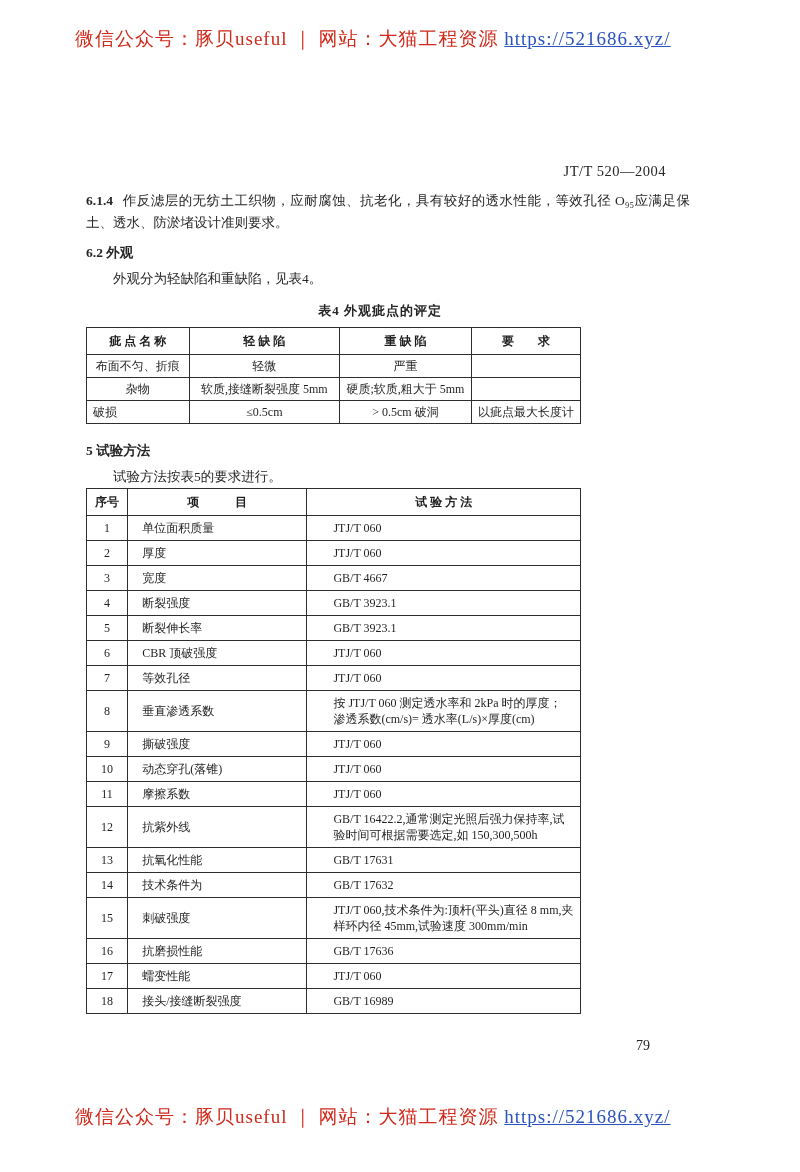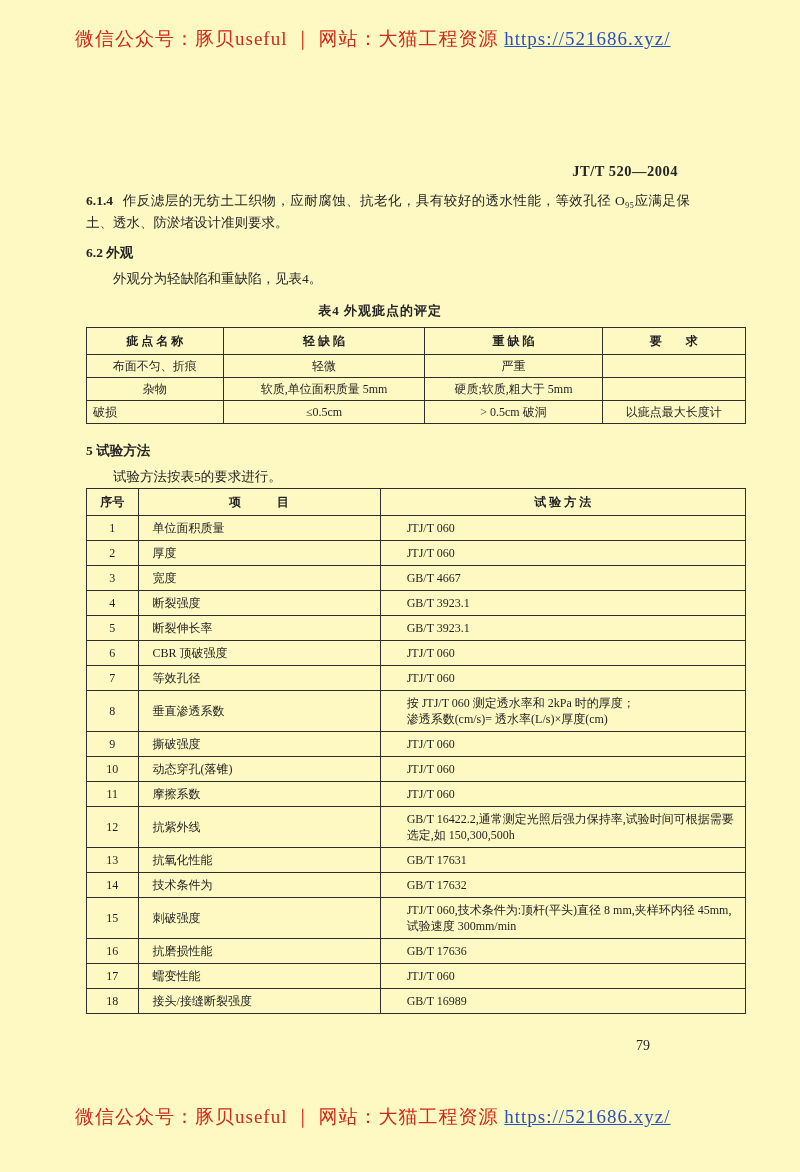--- a/index.html
+++ b/index.html
@@ -1,59 +1,59 @@
 <!DOCTYPE html>
 <html><head>
 <meta charset="utf-8">
 <style>
   * { margin:0; padding:0; box-sizing:border-box; }
   html,body { background:#e8e8e8; }
   .page {
     position:relative;
     width:800px; height:1172px;
     margin:0 auto;
-    background:#fef9c3;
+    background:#ffffff;
     font-family:"Liberation Serif","DejaVu Serif",serif;
     color:#262626;
     overflow:hidden;
   }
   
   .watermark {
     position:absolute; left:75px;
     font-size:19px; letter-spacing:1px;
     color:#cf2a1b;
     white-space:nowrap;
   }
   .wm-top { top:26px; }
   .wm-bottom { top:1104px; }
   .watermark a {
     color:#2a52be; text-decoration:underline; cursor:pointer;
     font-family:"Liberation Serif","DejaVu Serif",serif;
   }
   
   .doc-number {
-    position:absolute; top:163px; right:122px;
-    font-size:14.5px; font-weight:700; letter-spacing:0.5px;
+    position:absolute; top:163px; right:134px;
+    font-size:14.5px; font-weight:400; letter-spacing:0.5px;
   }
   
   .content {
     position:absolute; top:190px; left:86px; width:604px;
     font-size:13.5px; line-height:22px;
   }
   .para { text-align:justify; }
   .para .num { font-weight:700; margin-right:6px; }
   .heading { font-weight:700; margin-top:8px; }
   .indent { text-indent:2em; margin-top:4px; }
   .tbl-title {
     width:588px; text-align:center; font-weight:700;
     font-size:13px; margin-top:10px; margin-bottom:5px;
     letter-spacing:1px;
   }
   table {
-    border-collapse:collapse; width:660px;
+    border-collapse:collapse; width:495px;
     font-size:12px; line-height:16px;
     color:#1f1f1f;
   }
   th, td { border:1px solid #2e2e2e; padding:3px 6px; }
   table { border:1.5px solid #222; }
   th { font-weight:700; text-align:center; padding:5px 4px; }
   .c-center { text-align:center; }
   .c-name { text-align:center; }
   #table4 tbody tr:last-child .c-name { text-align:left; }
   #table5 td.c-no { text-align:center; }
@@ -109,21 +109,21 @@
       </thead>
       <tbody>
           <tr>
             <td class="c-name">布面不匀、折痕</td>
             <td class="c-center">轻微</td>
             <td class="c-center">严重</td>
             <td class="c-center"></td>
           </tr>
           <tr>
             <td class="c-name">杂物</td>
-            <td class="c-center">软质,单位面积质量 5mm</td>
+            <td class="c-center">软质,接缝断裂强度 5mm</td>
             <td class="c-center">硬质;软质,粗大于 5mm</td>
             <td class="c-center"></td>
           </tr>
           <tr>
             <td class="c-name">破损</td>
             <td class="c-center">≤0.5cm</td>
             <td class="c-center">&gt; 0.5cm 破洞</td>
             <td class="c-center">以疵点最大长度计</td>
           </tr>
         </tbody>

